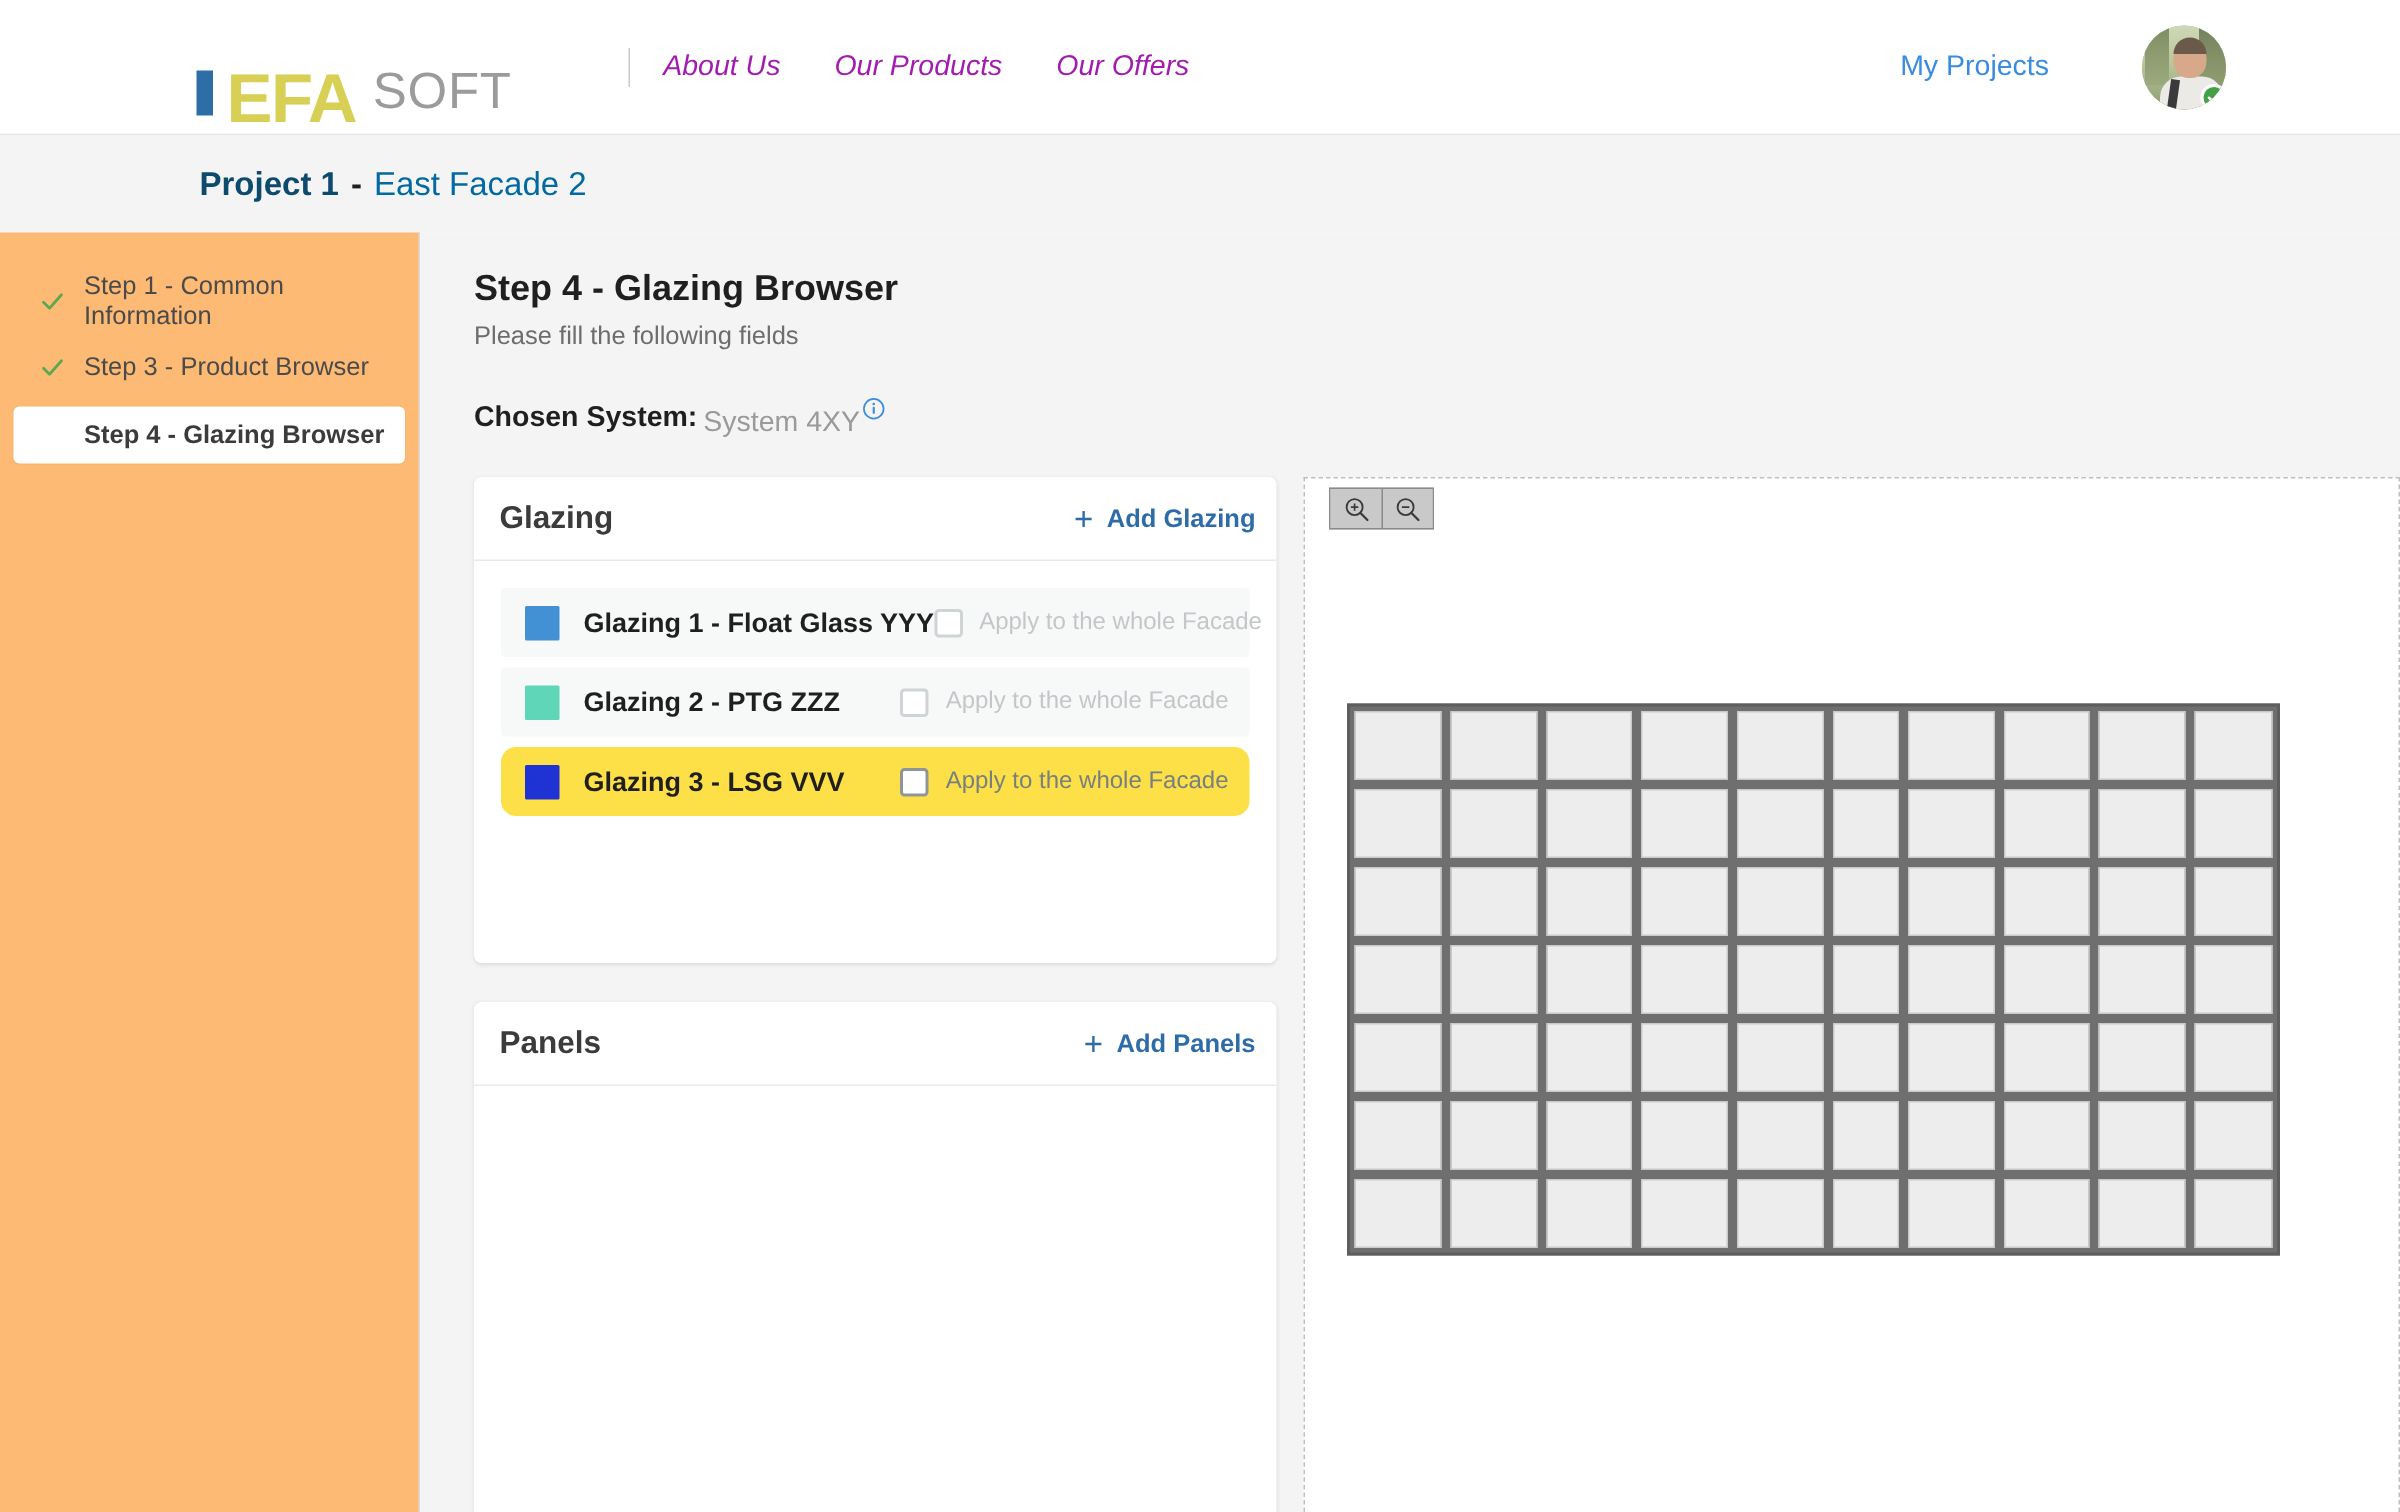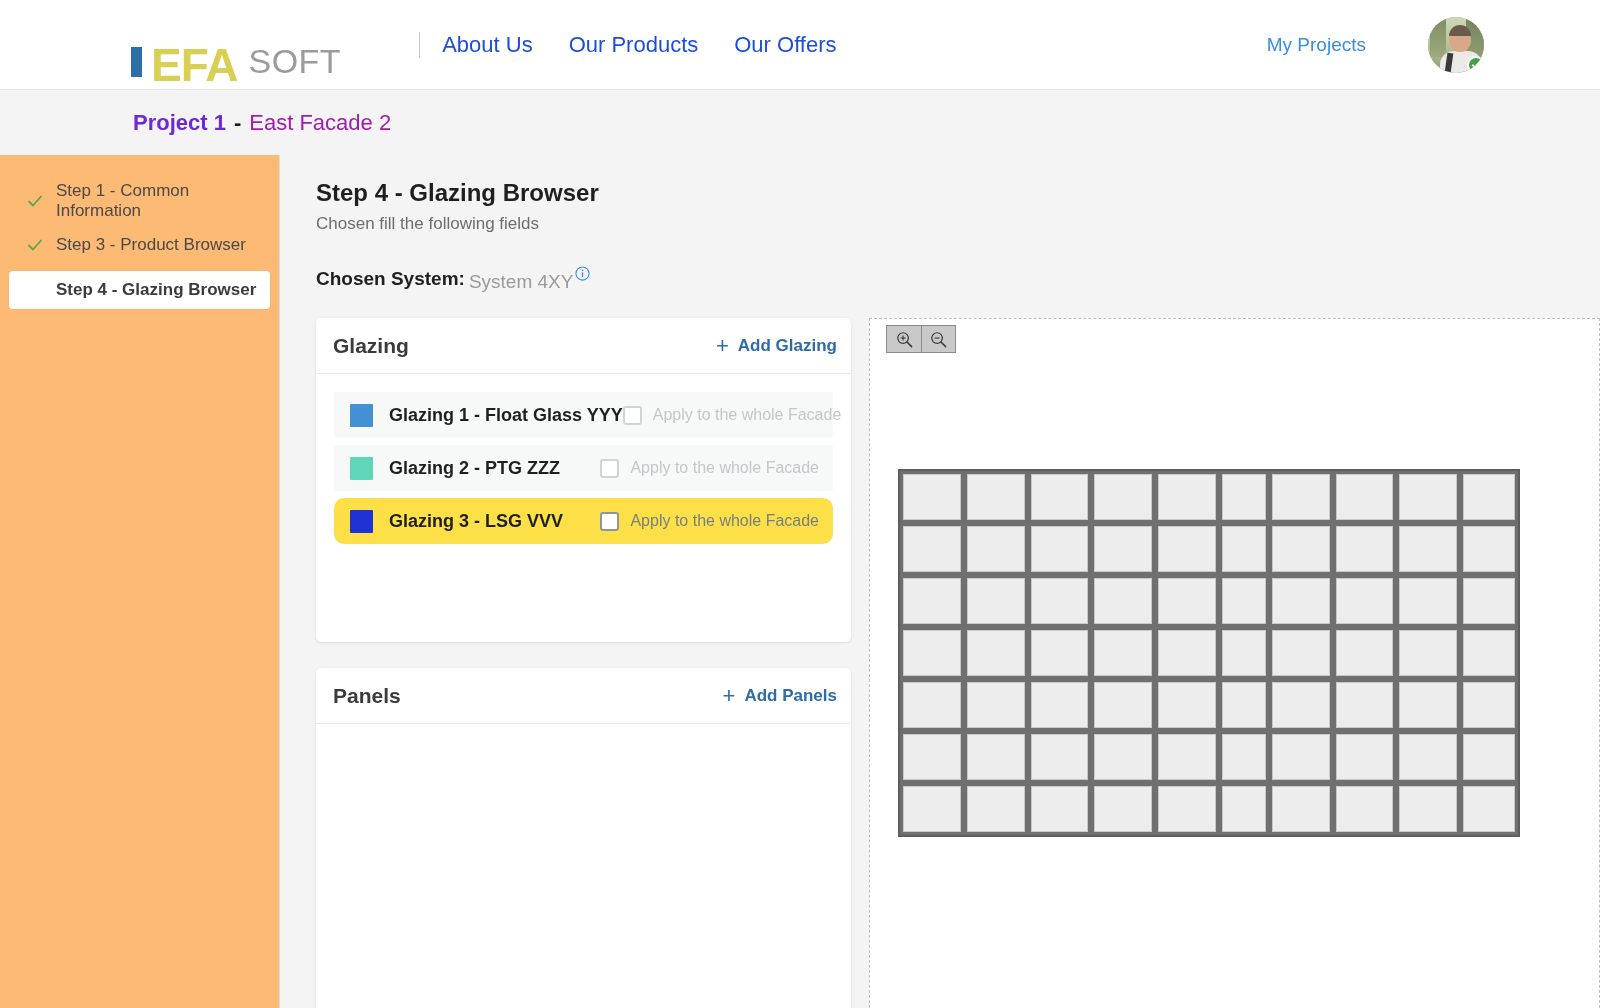--- a/index.html
+++ b/index.html
@@ -50,24 +50,25 @@
     background: #c9c9c9;
     margin-left: 78px;
   }
   .nav {
     display: flex;
     align-items: center;
     gap: 36px;
     margin-left: 22px;
   }
   .nav-item {
-    font-size: 22px;
-    color: #1d4ed8;
+    font-size: 19px;
+    color: #a21caf;
     cursor: pointer;
     white-space: nowrap;
+    font-style: italic;
   }
   .header-right {
     position: absolute;
     right: 116px;
     display: flex;
     align-items: center;
     gap: 62px;
   }
   .my-projects {
     font-size: 19px;
@@ -109,23 +110,23 @@
     display: flex;
     align-items: center;
   }
   .breadcrumb {
     margin-left: 133px;
     font-size: 22px;
     display: flex;
     gap: 8px;
     align-items: baseline;
   }
-  .bc-project { font-weight: bold; color: #6d28d9; }
+  .bc-project { font-weight: bold; color: #0c4a6e; }
   .bc-sep { font-weight: bold; color: #1f1f1f; }
-  .bc-facade { color: #a21caf; }
+  .bc-facade { color: #0369a1; }
 
   
   .page-body {
     display: flex;
     height: calc(1008px - 89px - 66px);
     background: #f4f4f4;
   }
   .sidebar {
     width: 280px;
     flex: 0 0 280px;
@@ -365,21 +366,21 @@
       <span class="step-label">Step 3 - Product Browser</span>
     </div>
     <div class="step-item active">
 
       <span class="step-label">Step 4 - Glazing Browser</span>
     </div>
   </div>
 
   <div class="main">
     <div class="main-title">Step 4 - Glazing Browser</div>
-    <div class="main-subtitle">Chosen fill the following fields</div>
+    <div class="main-subtitle">Please fill the following fields</div>
 
     <div class="chosen-row">
       <span class="chosen-label">Chosen System:</span>
       <span class="chosen-value">
         <span>System 4XY</span><span class="info-icon"><svg viewBox="0 0 16 16" width="15" height="15">
               <circle cx="8" cy="8" r="7" fill="none" stroke="#3a8dde" stroke-width="1.2"></circle>
               <circle cx="8" cy="4.6" r="0.95" fill="#3a8dde"></circle>
               <rect x="7.25" y="6.6" width="1.5" height="5" rx="0.6" fill="#3a8dde"></rect>
             </svg></span>
       </span>

